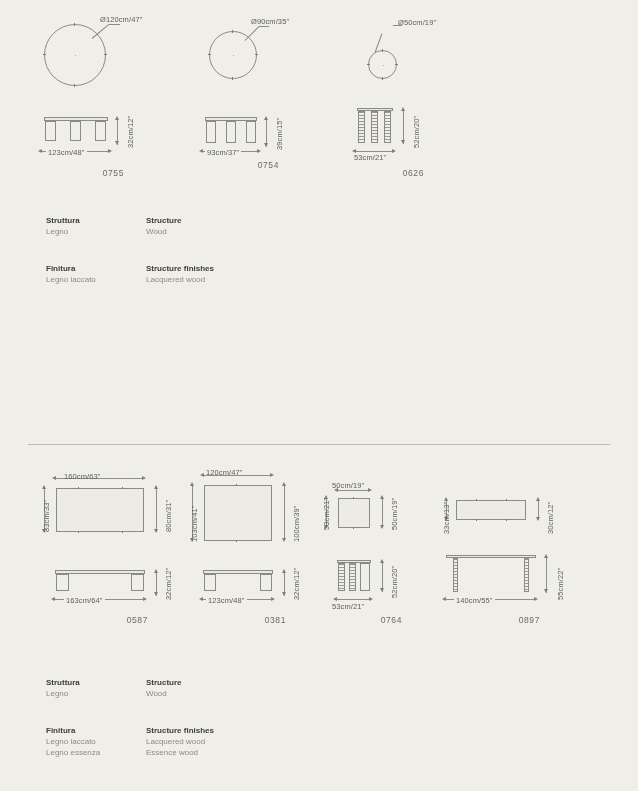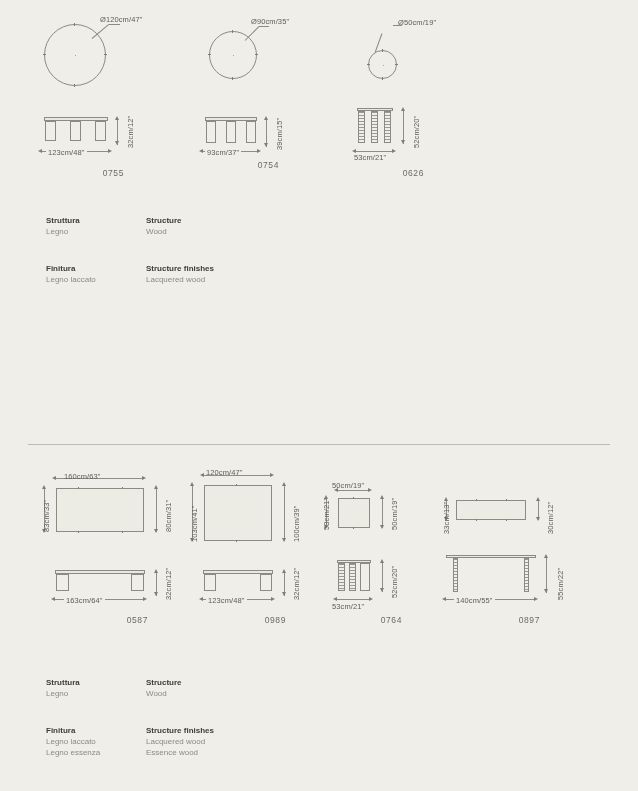--- a/index.html
+++ b/index.html
@@ -247,21 +247,21 @@
     <div class="line hline" style="left:63px;top:139px;width:70px;"></div>
     <div class="ar-l" style="left:59px;top:137px;"></div>
     <div class="ar-r" style="left:131px;top:137px;"></div>
     <div class="dim-h" style="left:66px;top:136px;background:#efeee8;padding:0 2px;">123cm/48"</div>
 
     <div class="line vline" style="left:144px;top:112px;height:24px;"></div>
     <div class="ar-u" style="left:142px;top:109px;"></div>
     <div class="ar-d" style="left:142px;top:132px;"></div>
     <div class="dim-v" style="left:152px;top:140px;transform:rotate(-90deg);">32cm/12"</div>
 
-    <div class="model" style="left:50px;top:155px;width:96px;">0989</div>
+    <div class="model" style="left:50px;top:155px;width:96px;">0381</div>
   </div>
 
   <div class="fig" style="left:290px;top:460px;width:150px;height:180px;">
 
     <div class="plate" style="left:48px;top:38px;width:32px;height:30px;"></div>
     <div class="tick" style="left:63px;top:37px;width:1px;height:2px;"></div>
     <div class="tick" style="left:63px;top:67px;width:1px;height:2px;"></div>
 
     <div class="line hline" style="left:48px;top:30px;width:32px;"></div>
     <div class="ar-l" style="left:44px;top:28px;"></div>

